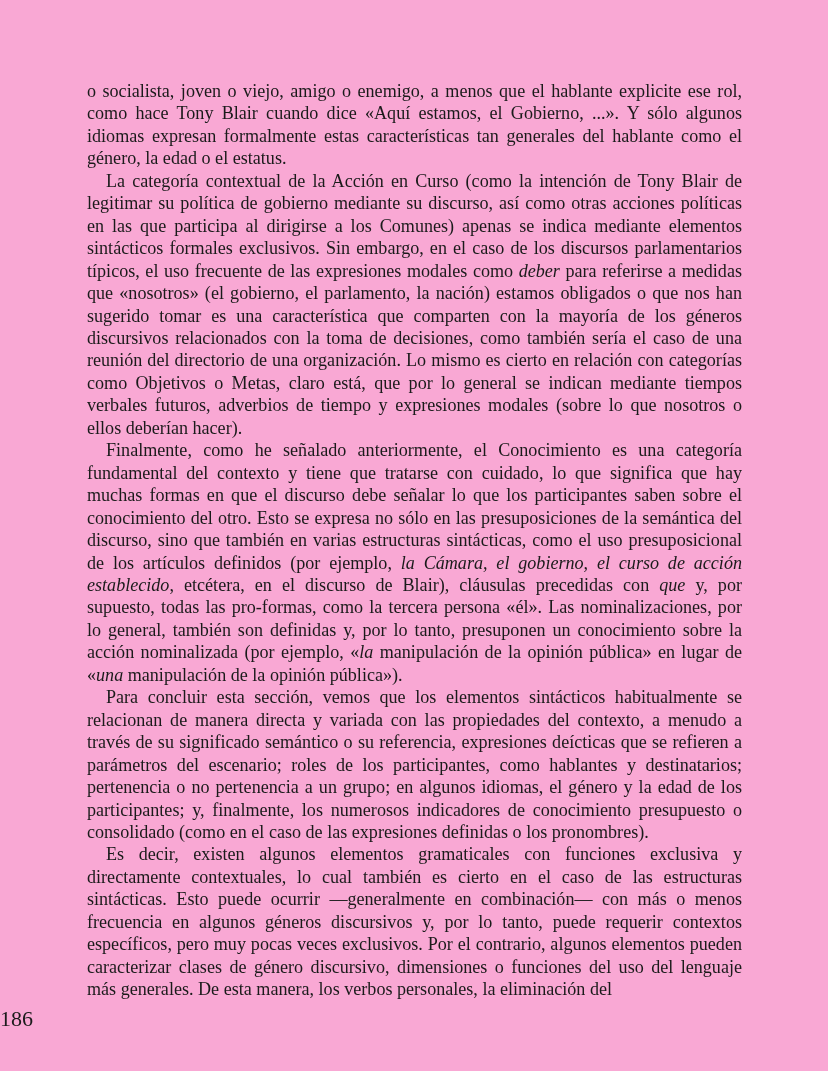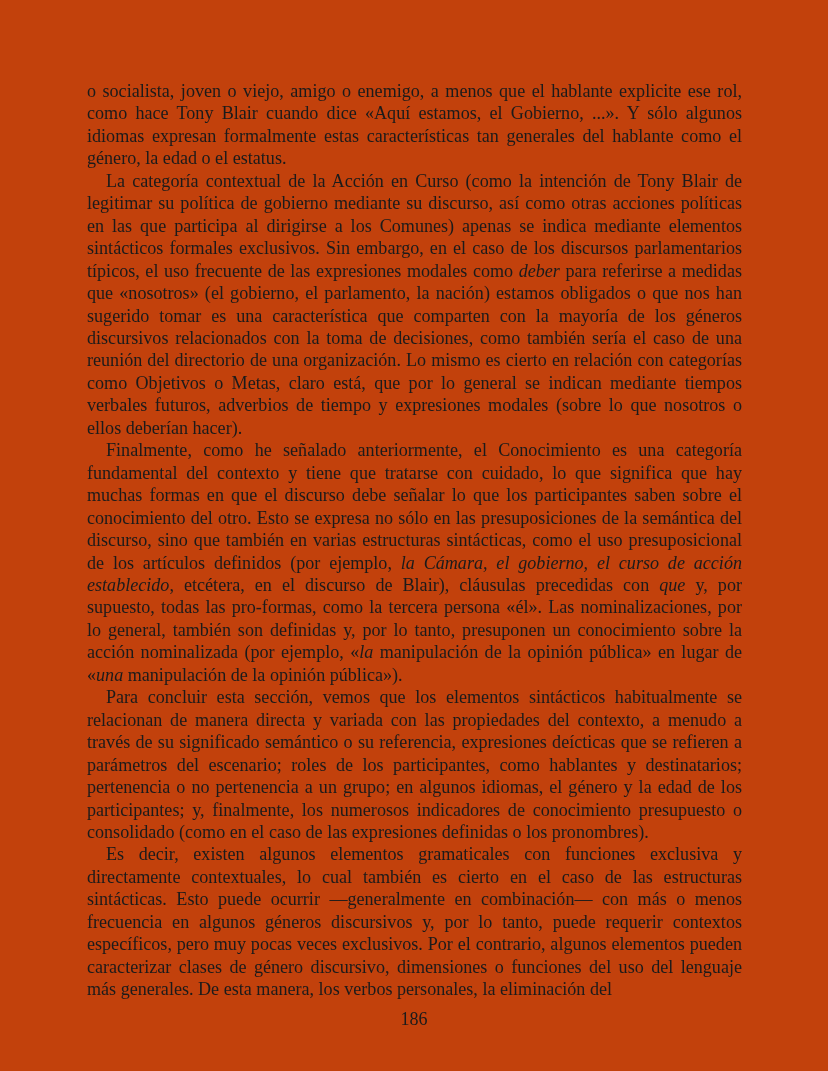--- a/index.html
+++ b/index.html
@@ -5,21 +5,21 @@
 <style>
   html, body {
     margin: 0;
     padding: 0;
     background: #ffffff;
   }
   .page {
     position: relative;
     width: 828px;
     height: 1071px;
-    background: #c2410c;
+    background: #f9a8d4;
     margin: 0 auto;
     overflow: hidden;
   }
   .text-column {
     position: absolute;
     left: 87px;
     top: 80px;
     width: 655px;
   }
   .para {
@@ -38,23 +38,22 @@
     text-indent: 0;
   }
   .para em,
   .para i {
   }
   .page-number {
     position: absolute;
     left: 0;
     top: 1008px;
     width: 828px;
-    text-align: center;
     font-family: "Liberation Serif", "DejaVu Serif", serif;
-    font-size: 18px;
+    font-size: 22px;
     line-height: 22px;
     color: #1b1b1b;
   }
 </style>
 </head>
 <body>
 
 <div class="page">
 
   <div class="text-column">

